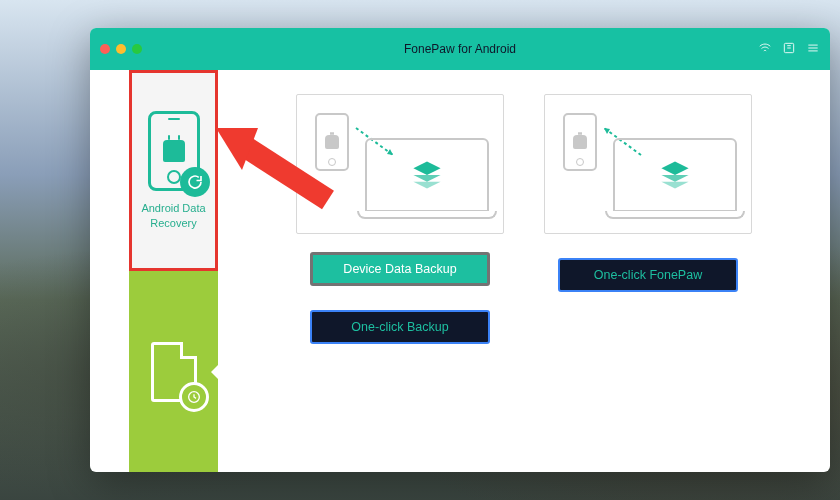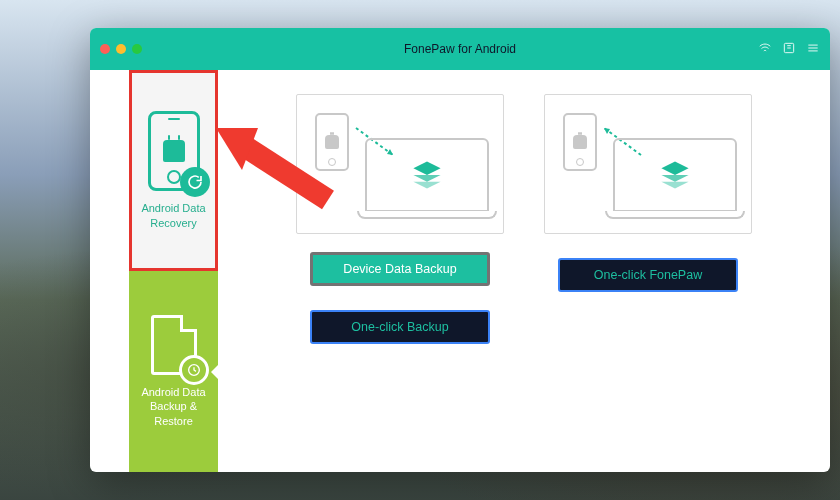--- a/index.html
+++ b/index.html
@@ -151,21 +151,20 @@
       <div class="side-item side-backup">
         <div style="position:relative;">
           <div class="doc-ico"></div>
           <div class="doc-badge">
             <svg viewBox="0 0 24 24">
                 <circle cx="12" cy="12" r="8"></circle>
                 <path d="M12 8v4l3 2"></path>
               </svg>
           </div>
         </div>
-        <div class="label">Android Data Backup &amp; Restore</div>
       </div>
     </div>
 
     <div class="main">
 
       <div class="cards">
         <div class="card">
           <div class="illus">
             <div class="mini-phone">
                 <div class="android-dot"></div>

